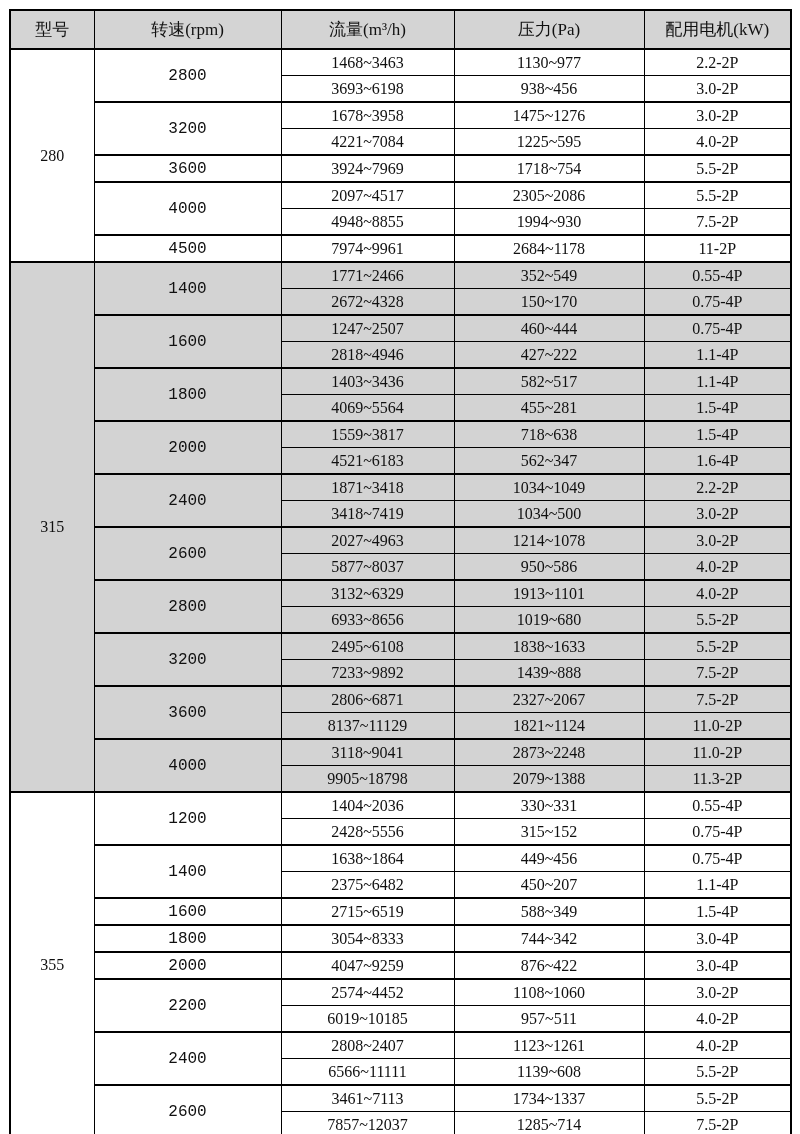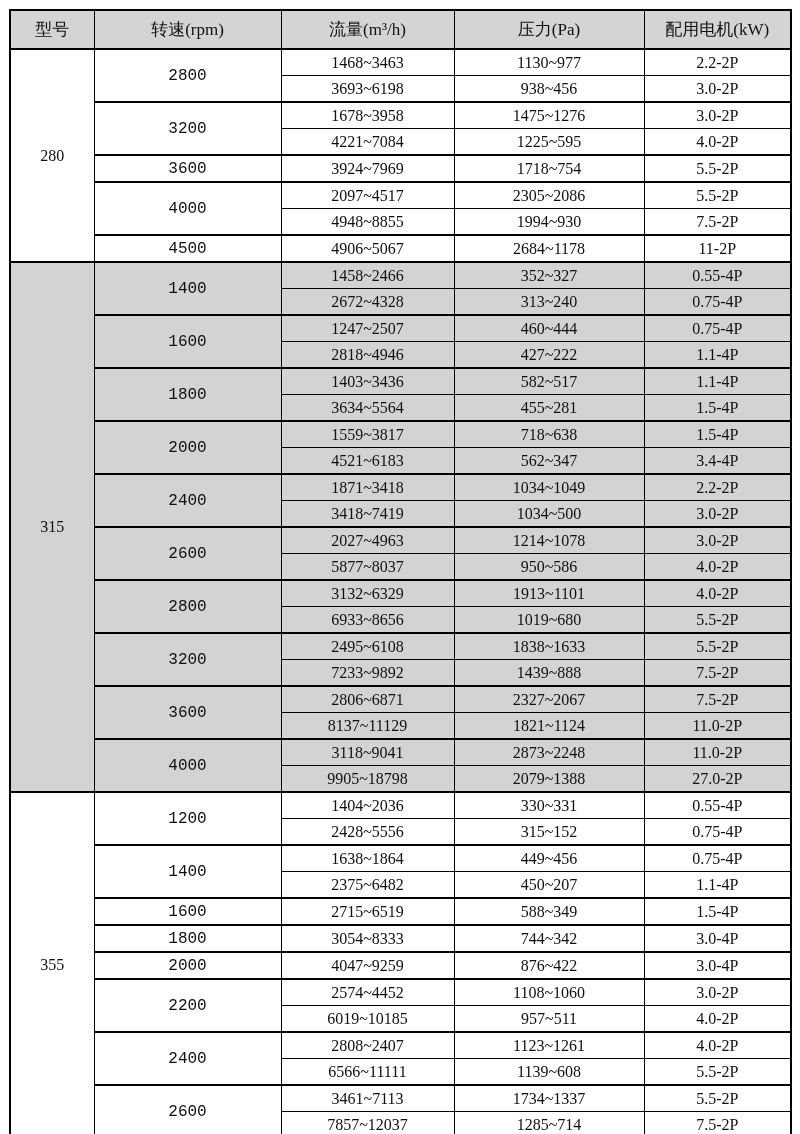--- a/index.html
+++ b/index.html
@@ -114,68 +114,68 @@
           <td>2305~2086</td>
           <td>5.5-2P</td>
         </tr>
         <tr>
           <td>4948~8855</td>
           <td>1994~930</td>
           <td>7.5-2P</td>
         </tr>
         <tr class="group-start">
           <td rowspan="1" class="speed-cell">4500</td>
-          <td>4906~5067</td>
+          <td>7974~9961</td>
           <td>2684~1178</td>
           <td>11-2P</td>
         </tr>
         <tr class="shaded group-start model-start">
           <td rowspan="20" class="model-cell">315</td>
           <td rowspan="2" class="speed-cell">1400</td>
-          <td>1458~2466</td>
-          <td>352~327</td>
+          <td>1771~2466</td>
+          <td>352~549</td>
           <td>0.55-4P</td>
         </tr>
         <tr class="shaded">
           <td>2672~4328</td>
-          <td>313~240</td>
+          <td>150~170</td>
           <td>0.75-4P</td>
         </tr>
         <tr class="shaded group-start">
           <td rowspan="2" class="speed-cell">1600</td>
           <td>1247~2507</td>
           <td>460~444</td>
           <td>0.75-4P</td>
         </tr>
         <tr class="shaded">
           <td>2818~4946</td>
           <td>427~222</td>
           <td>1.1-4P</td>
         </tr>
         <tr class="shaded group-start">
           <td rowspan="2" class="speed-cell">1800</td>
           <td>1403~3436</td>
           <td>582~517</td>
           <td>1.1-4P</td>
         </tr>
         <tr class="shaded">
-          <td>3634~5564</td>
+          <td>4069~5564</td>
           <td>455~281</td>
           <td>1.5-4P</td>
         </tr>
         <tr class="shaded group-start">
           <td rowspan="2" class="speed-cell">2000</td>
           <td>1559~3817</td>
           <td>718~638</td>
           <td>1.5-4P</td>
         </tr>
         <tr class="shaded">
           <td>4521~6183</td>
           <td>562~347</td>
-          <td>3.4-4P</td>
+          <td>1.6-4P</td>
         </tr>
         <tr class="shaded group-start">
           <td rowspan="2" class="speed-cell">2400</td>
           <td>1871~3418</td>
           <td>1034~1049</td>
           <td>2.2-2P</td>
         </tr>
         <tr class="shaded">
           <td>3418~7419</td>
           <td>1034~500</td>
@@ -227,21 +227,21 @@
         </tr>
         <tr class="shaded group-start">
           <td rowspan="2" class="speed-cell">4000</td>
           <td>3118~9041</td>
           <td>2873~2248</td>
           <td>11.0-2P</td>
         </tr>
         <tr class="shaded">
           <td>9905~18798</td>
           <td>2079~1388</td>
-          <td>27.0-2P</td>
+          <td>11.3-2P</td>
         </tr>
         <tr class="group-start model-start">
           <td rowspan="13" class="model-cell">355</td>
           <td rowspan="2" class="speed-cell">1200</td>
           <td>1404~2036</td>
           <td>330~331</td>
           <td>0.55-4P</td>
         </tr>
         <tr>
           <td>2428~5556</td>

